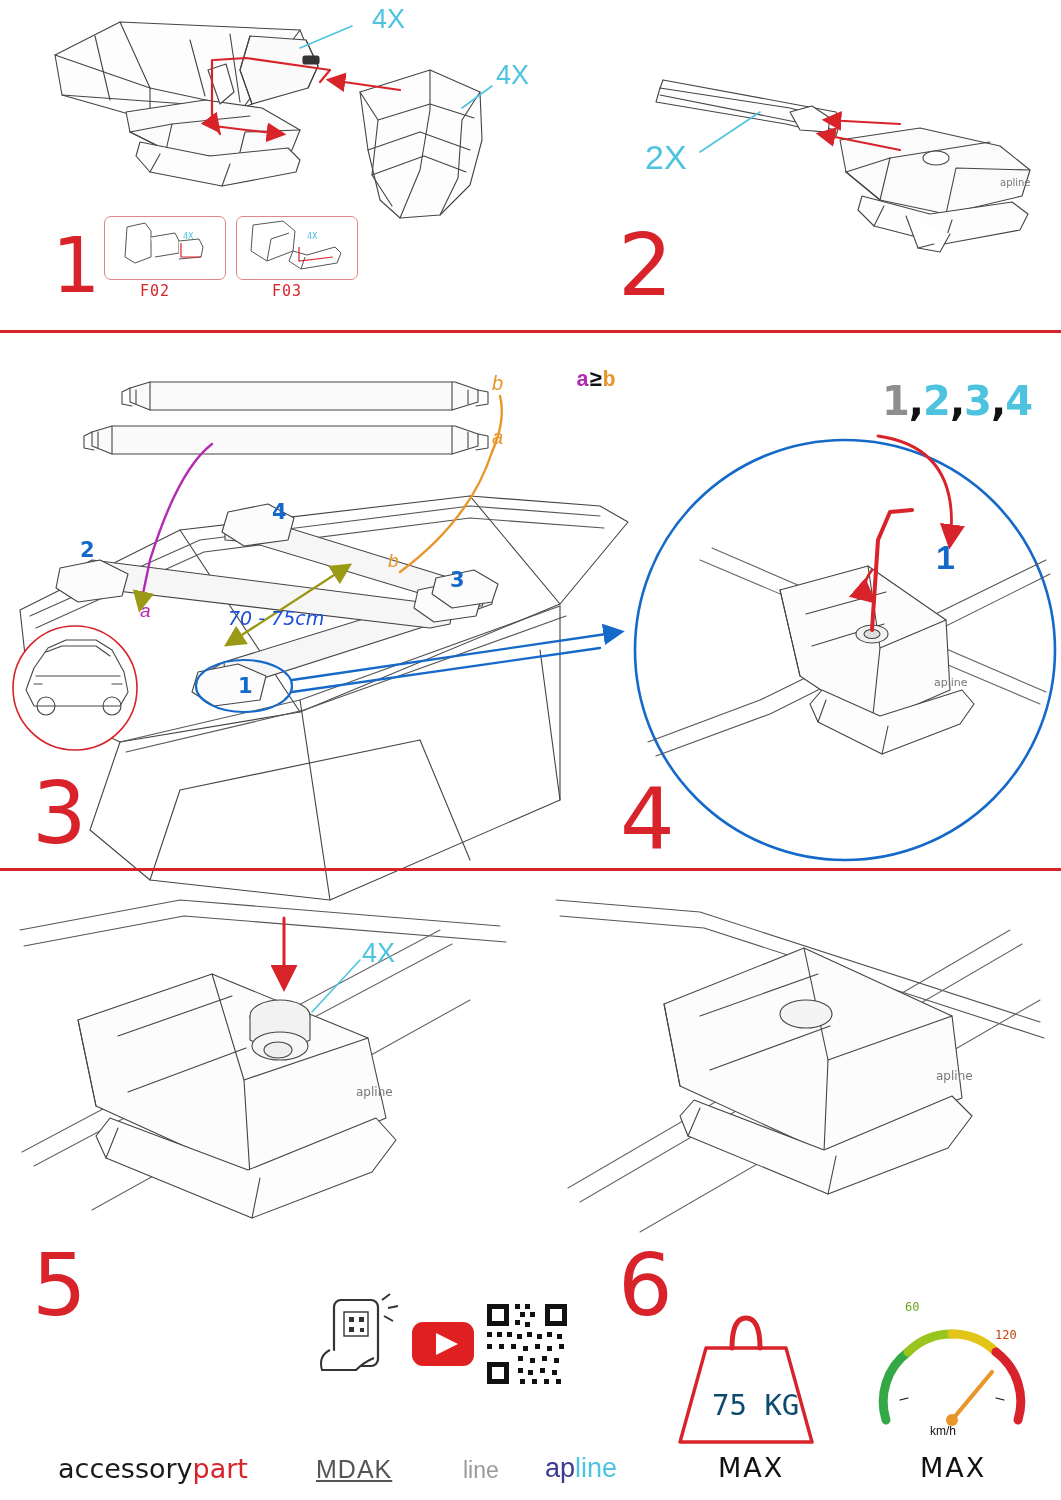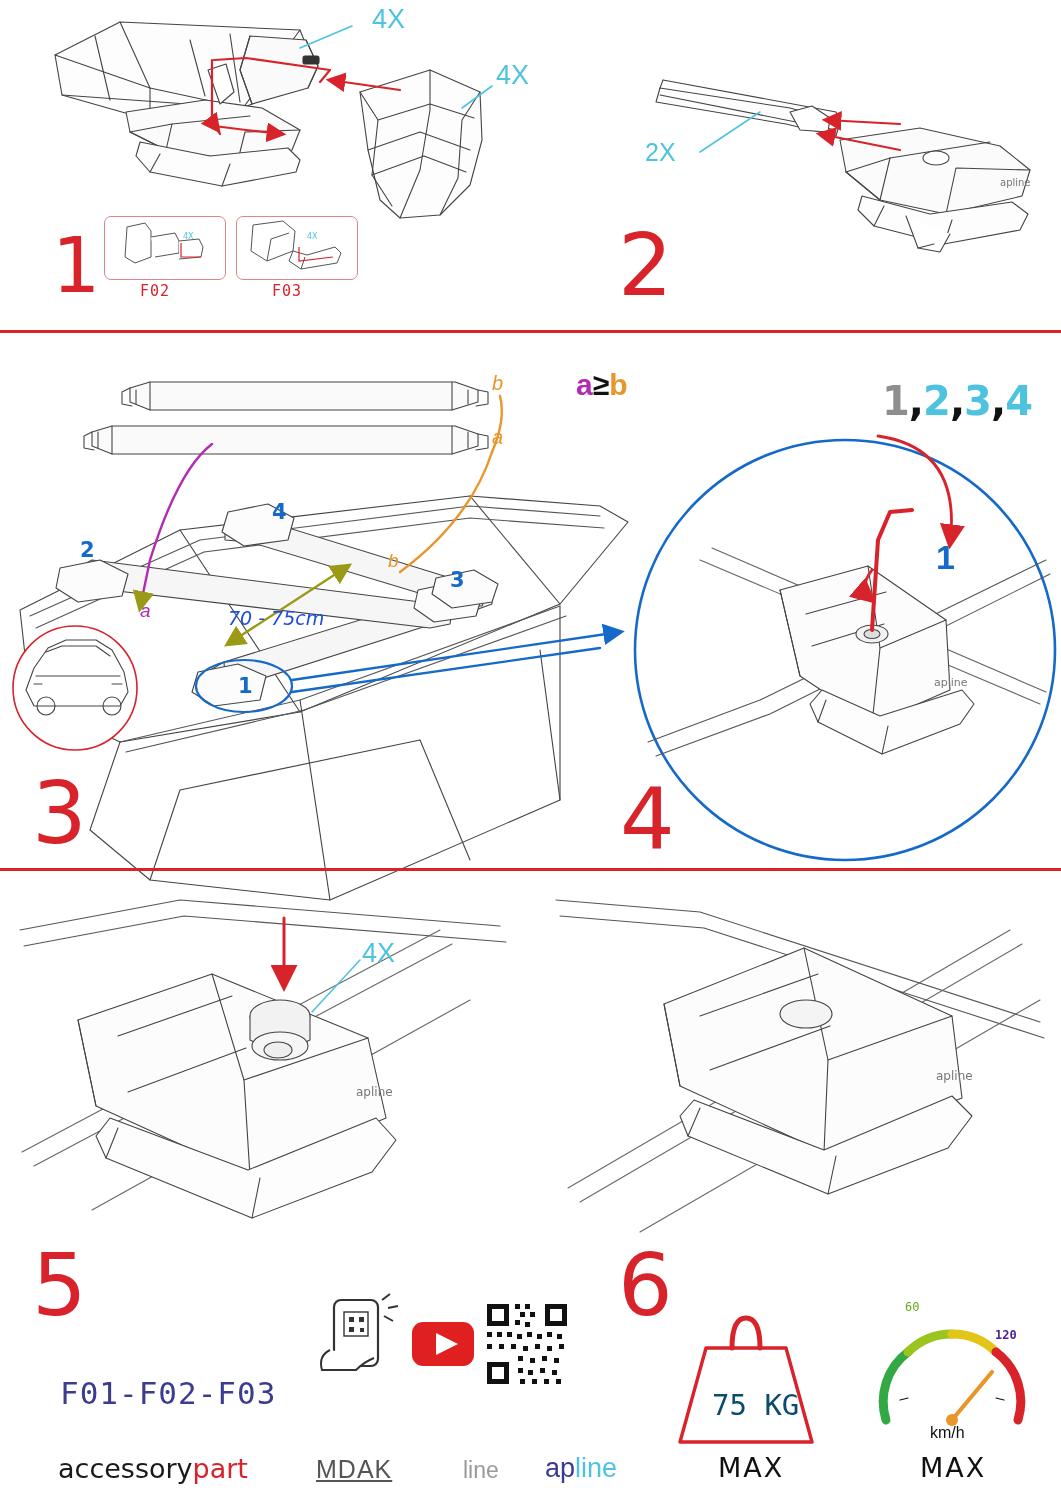--- a/index.html
+++ b/index.html
@@ -86,30 +86,30 @@
   }
   .kgtext {
     position:absolute;
     font-family:"DejaVu Sans Mono", monospace;
     color:#0c4a6e;
     font-size:29px;
     letter-spacing:0px;
   }
   .kmh {
     position:absolute;
-    font-size:16px;
+    font-size:12px;
     color:#111;
   }
   .gaugenum { position:absolute; font-size:12px; font-family:"DejaVu Sans Mono", monospace; }
 
   .ab-note {
     position:absolute;
-    font-family:Liberation Sans, sans-serif;
+    font-family:Liberation Mono, monospace;
     font-weight:bold;
-    font-size:30px;
+    font-size:22px;
   }
   .dim {
     position:absolute;
     font-family:"DejaVu Sans", sans-serif;
     font-size:19px;
     color:#1d4ed8;
     font-style:italic;
   }
   .seqnum {
     position:absolute;
@@ -505,21 +505,21 @@
         <path d="M64,52 L68,40"></path>
       </g>
       <g stroke="#d8232a" stroke-width="1.2" fill="none">
         <path d="M62,30 L62,44 L96,40"></path>
       </g>
       <text x="70" y="22" font-size="8" fill="#4ec3e0" font-family="DejaVu Sans, sans-serif">4X</text>
     </svg>
   </div>
   <div class="insetlabel" style="left:272px; top:282px;">F03</div>
 
-  <div class="lbl cyan" style="left:645px; top:138px; font-size:25px;text-align:center;">2X</div>
+  <div class="lbl cyan" style="left:645px; top:138px; font-size:34px;text-align:center;">2X</div>
 
   <div class="lbl orange" style="left:492px; top:372px; font-size:20px; font-style:italic;">b</div>
   <div class="lbl orange" style="left:492px; top:426px; font-size:20px; font-style:italic;">a</div>
   <div class="lbl orange" style="left:388px; top:550px; font-size:19px; font-style:italic;">b</div>
   <div class="lbl magenta" style="left:140px; top:600px; font-size:19px; font-style:italic;">a</div>
 
   <div class="ab-note" style="left:576px; top:368px;">
     <span style="color:#b32bb3;">a</span><span style="color:#111;">≥</span><span style="color:#e8962a;">b</span>
   </div>
 
@@ -528,29 +528,28 @@
   <div class="seqnum" style="left:238px; top:674px;">1</div>
   <div class="seqnum" style="left:80px; top:538px;">2</div>
   <div class="seqnum" style="left:450px; top:568px;">3</div>
   <div class="seqnum" style="left:272px; top:500px;">4</div>
 
   <div class="bignum4" style="left:882px; top:378px;"><span style="color:#8e8e8e;">1</span><span style="color:#111;">,</span><span style="color:#4ec3e0;">2</span><span style="color:#111;">,</span><span style="color:#4ec3e0;">3</span><span style="color:#111;">,</span><span style="color:#4ec3e0;">4</span></div>
   <div class="lbl blue" style="left:936px; top:538px; font-size:34px; font-weight:bold;">1</div>
 
   <div class="lbl cyan" style="left:362px; top:938px; font-size:27px;">4X</div>
 
-  <div class="brandcode">F01-F02-F03</div>
 
   <div class="brandrow">
     <div class="brand-accessory"><span>accessory</span><span class="hl">part</span></div>
     <div class="brand-mdak">MDAK</div>
     <div class="brand-ipqi">line</div>
     <div class="brand-apline"><span>ap</span><span class="hl">line</span></div>
   </div>
 
   <div class="kgtext" style="left:712px; top:1388px;">75 KG</div>
   <div class="maxlabel" style="left:718px; top:1452px;">MAX</div>
   <div class="maxlabel" style="left:920px; top:1452px;">MAX</div>
   <div class="kmh" style="left:930px; top:1424px;">km/h</div>
   <div class="gaugenum" style="left:905px; top:1300px; color:#6aa61e;">60</div>
-  <div class="gaugenum" style="left:995px; top:1328px; color:#4c1d95;font-weight:bold;">120</div>
+  <div class="gaugenum" style="left:995px; top:1328px; color:#c2410c;">120</div>
 
 </div>
 
 </body></html>

